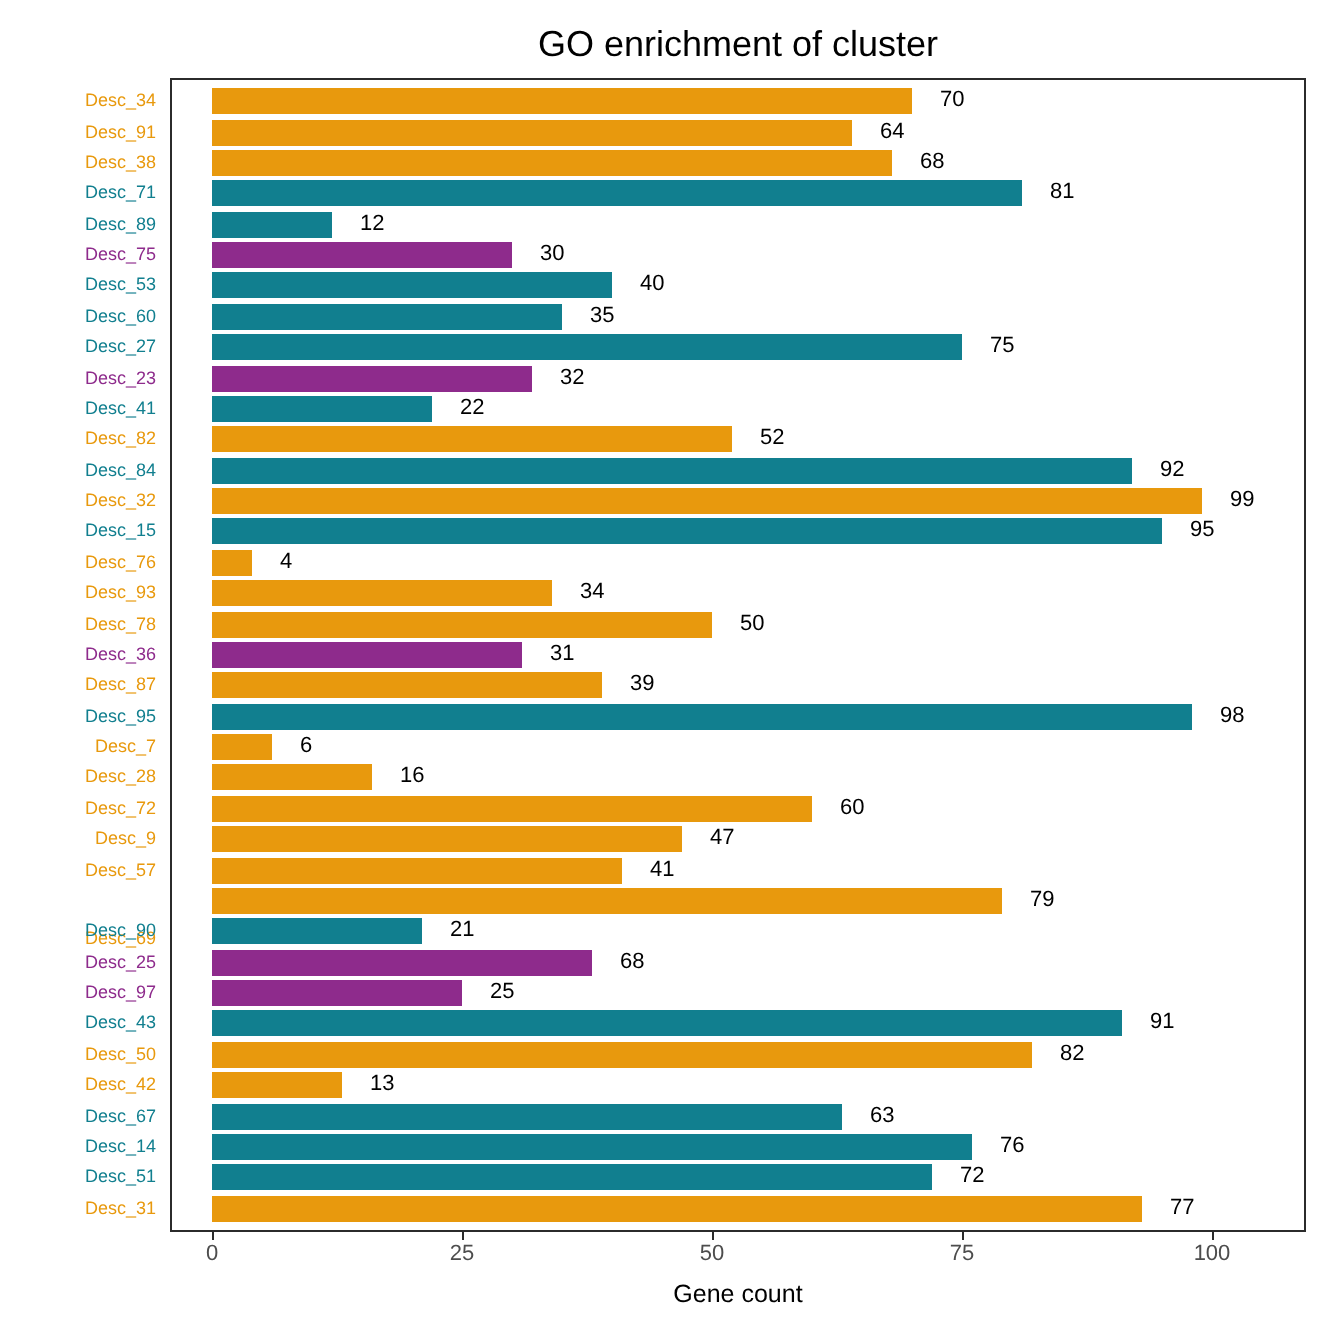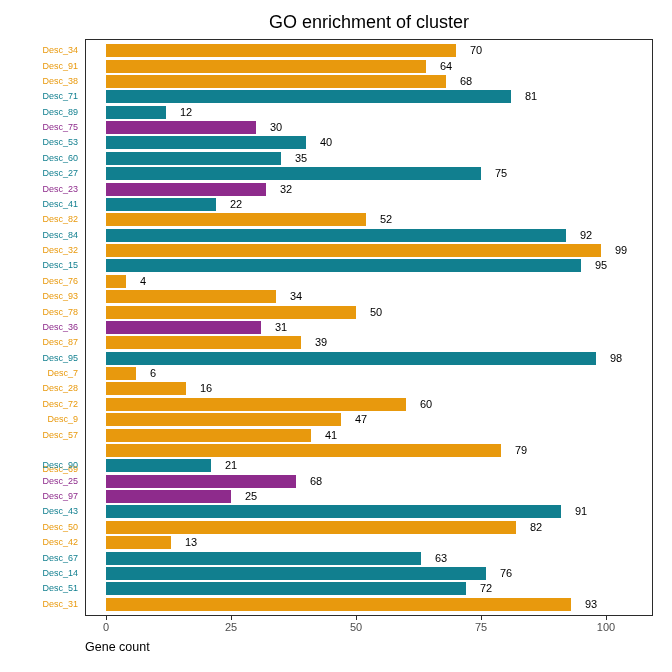--- a/index.html
+++ b/index.html
@@ -7,21 +7,21 @@
   .chart{position:relative;width:672px;height:672px;background:#ffffff;overflow:hidden;}
   .title{position:absolute;left:85px;top:12px;width:568px;text-align:center;font-size:18px;color:#000;}
   .panel-border{position:absolute;left:85px;top:39px;width:568px;height:577px;border:1px solid #2b2b2b;box-sizing:border-box;pointer-events:none;background:transparent;}
   .rows{position:absolute;left:0;top:39px;width:653px;height:577px;display:flex;flex-direction:column;box-sizing:border-box;padding:4px 0;}
   .row{flex:1;display:flex;align-items:center;min-height:0;}
   .ylabel{width:85px;box-sizing:border-box;padding-right:7px;text-align:right;font-size:9px;line-height:1;white-space:nowrap;flex:none;}
   .bar{height:13px;margin-left:21px;flex:none;}
   .value{margin-left:14px;font-size:11px;line-height:1;white-space:nowrap;}
   .tick{position:absolute;width:1px;height:4px;top:616px;}
   .ticklabel{position:absolute;top:621px;width:40px;margin-left:-20px;text-align:center;font-size:11px;}
-  .xlabel{position:absolute;left:85px;top:640px;width:568px;font-size:12.5px;color:#000;}
+  .xlabel{position:absolute;left:85px;top:640px;width:568px;text-align:center;font-size:12.5px;color:#000;}
 </style>
 </head>
 <body>
 
 <div class="chart">
   <div class="title">GO enrichment of cluster</div>
   <div class="rows" id="rows">
       <div class="row">
         <span class="ylabel" style="color: rgb(232, 153, 13);">Desc_34</span>
         <div class="bar" style="width: 350px; background: rgb(232, 153, 13);"></div>
@@ -198,21 +198,21 @@
         <span class="value" style="color: rgb(0, 0, 0);">76</span>
       </div>
       <div class="row">
         <span class="ylabel" style="color: rgb(17, 127, 143);">Desc_51</span>
         <div class="bar" style="width: 360px; background: rgb(17, 127, 143);"></div>
         <span class="value" style="color: rgb(0, 0, 0);">72</span>
       </div>
       <div class="row">
         <span class="ylabel" style="color: rgb(232, 153, 13);">Desc_31</span>
         <div class="bar" style="width: 465px; background: rgb(232, 153, 13);"></div>
-        <span class="value" style="color: rgb(0, 0, 0);">93</span>
+        <span class="value" style="color: rgb(0, 0, 0);">77</span>
       </div>
     </div>
   <div class="panel-border"></div>
   <div id="xaxis">
       <div class="tick" style="left: 106px; background: rgb(43, 43, 43);"></div>
       <div class="ticklabel" style="left: 106px; color: rgb(77, 77, 77);">0</div>
       <div class="tick" style="left: 231px; background: rgb(43, 43, 43);"></div>
       <div class="ticklabel" style="left: 231px; color: rgb(77, 77, 77);">25</div>
       <div class="tick" style="left: 356px; background: rgb(43, 43, 43);"></div>
       <div class="ticklabel" style="left: 356px; color: rgb(77, 77, 77);">50</div>

